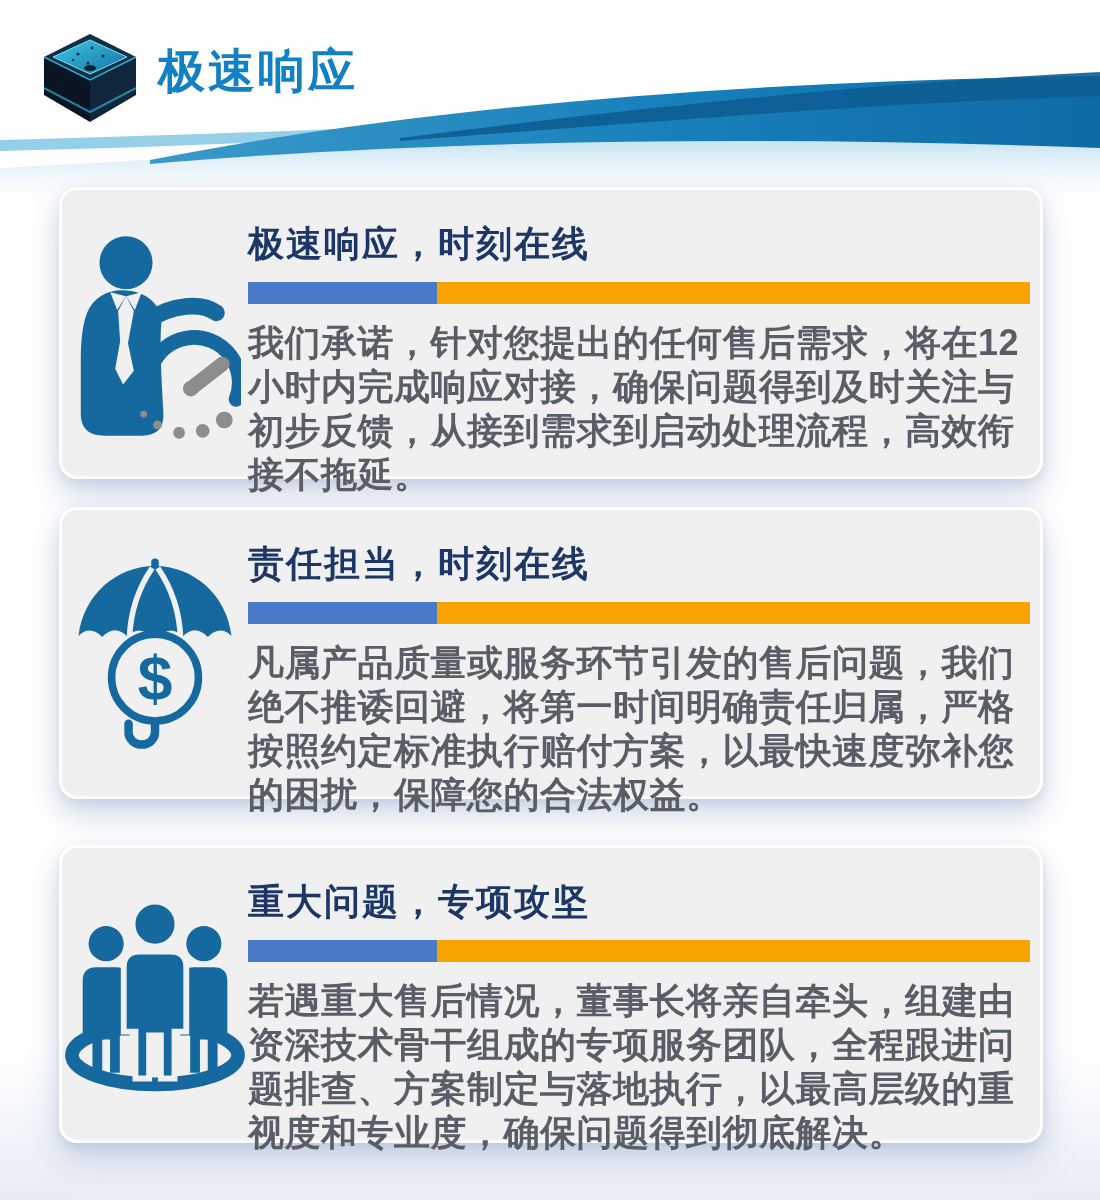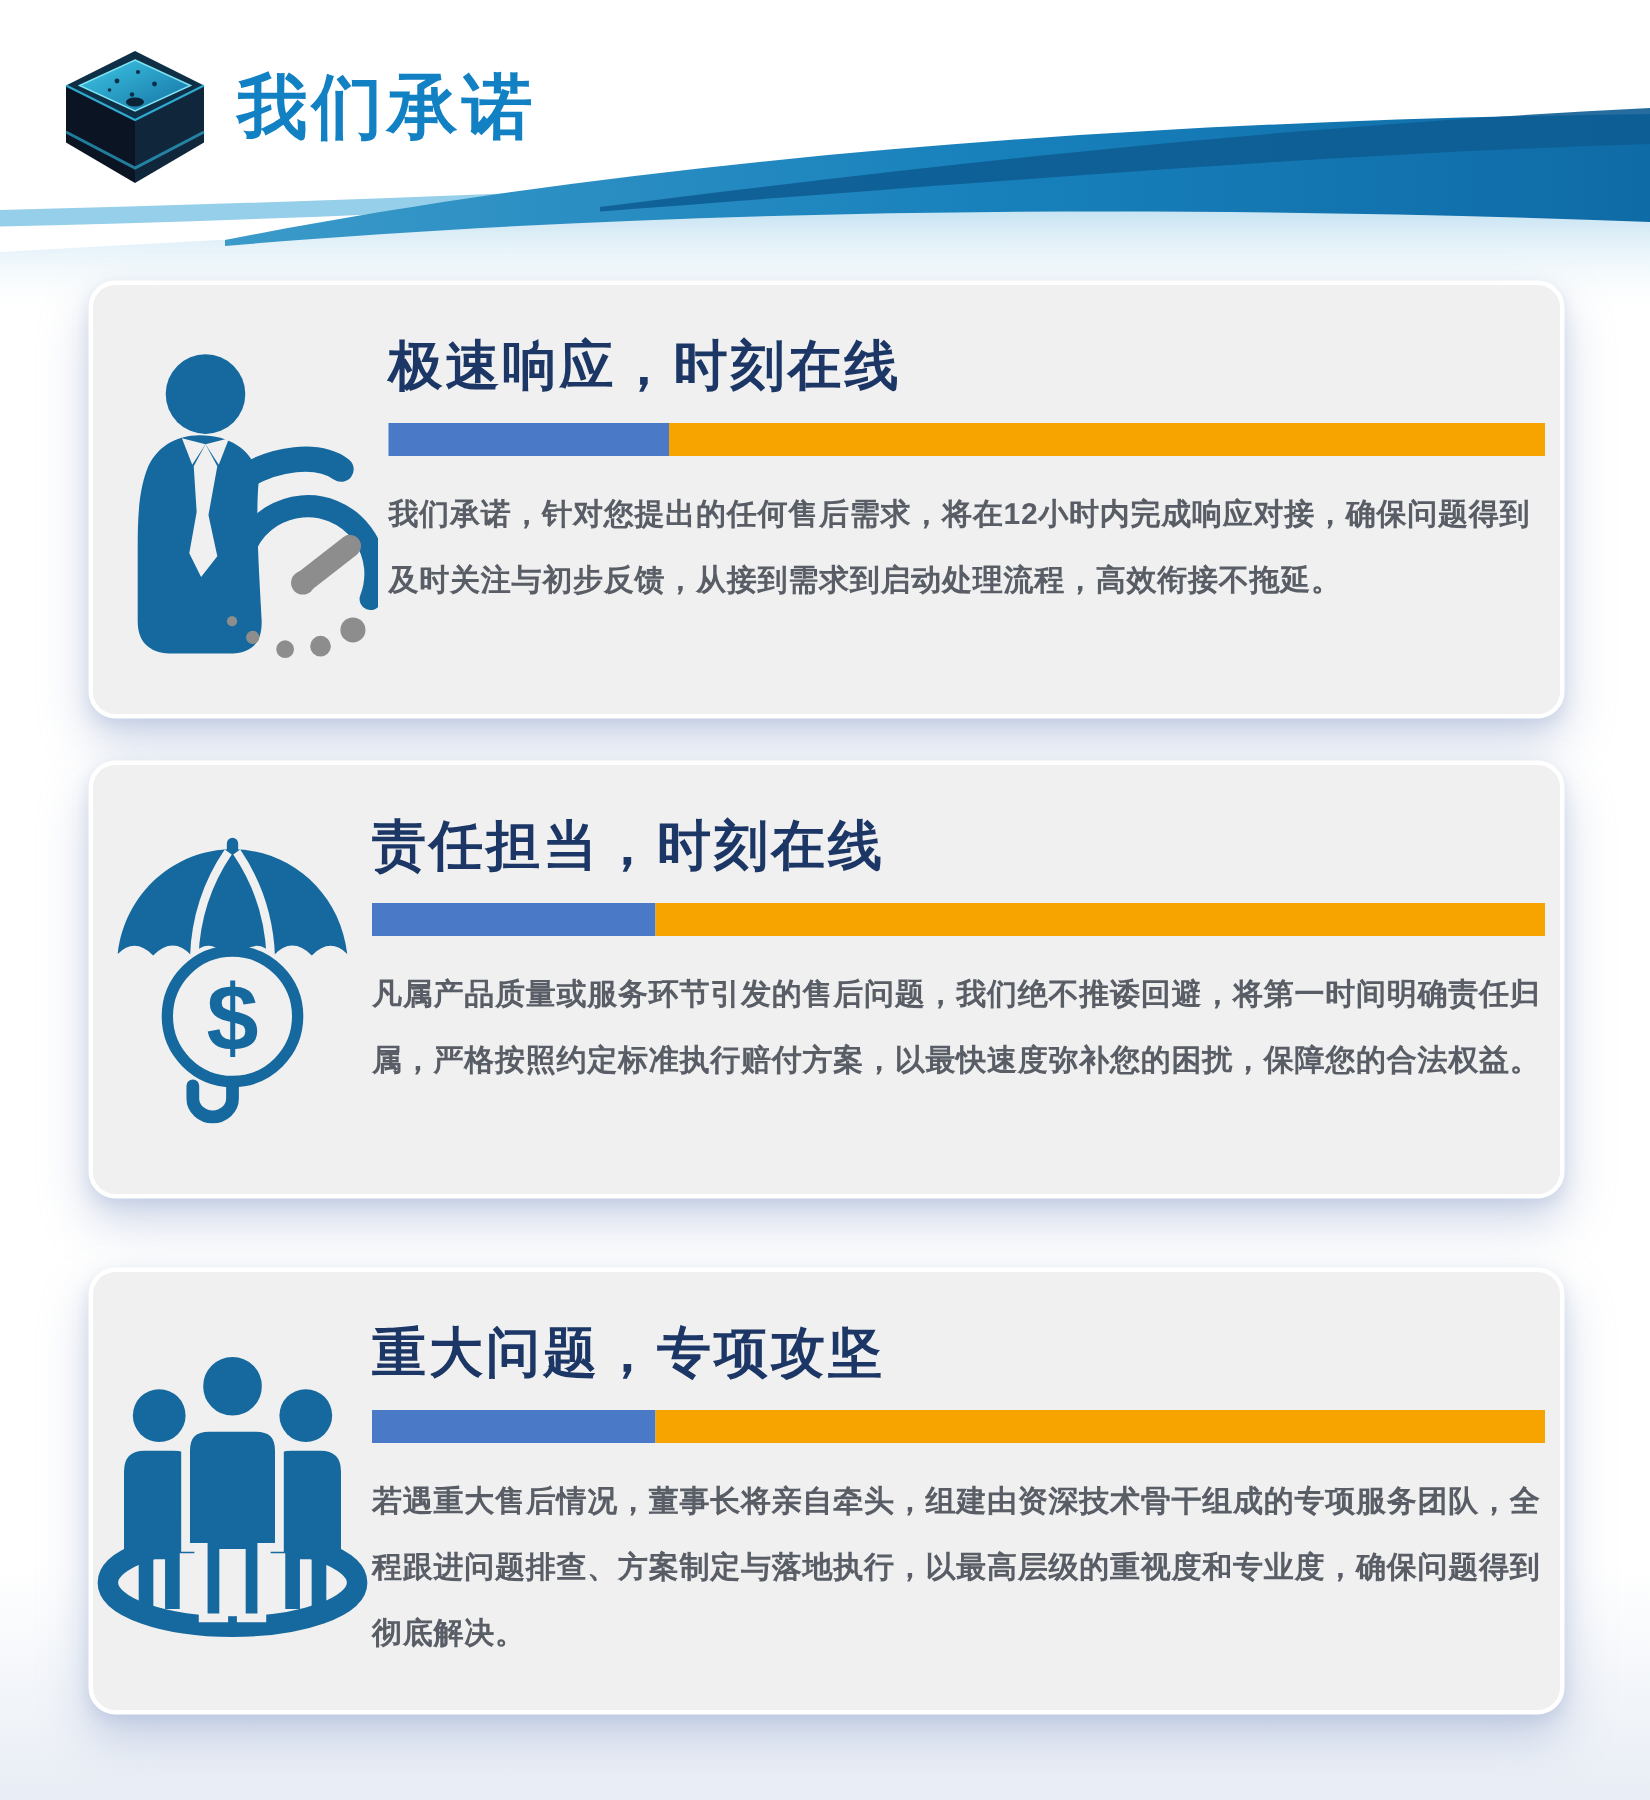--- a/index.html
+++ b/index.html
@@ -17,31 +17,31 @@
     position:absolute;top:40px;left:158px;margin:0;
     font-size:47px;font-weight:800;color:#1181c3;letter-spacing:3px;white-space:nowrap;
   }
   
   .card{
     position:absolute;left:59px;width:984px;box-sizing:border-box;
     background:#f0f0f0;border:3px solid #ffffff;border-radius:18px;
     box-shadow:0 16px 32px rgba(142,163,202,0.42),0 4px 10px rgba(142,163,202,0.25);
     display:flex;align-items:center;
   }
-  .card1{top:187px;height:292px;padding-left:11px;}
+  .card1{top:187px;height:292px;}
   .card2{top:507px;height:292px;}
   .card3{top:845px;height:298px;justify-content:flex-end;}
   .icon-col{flex:0 0 186px;display:flex;justify-content:center;align-items:center;}
   .content{flex:1;align-self:flex-start;padding:30px 10px 0 0;}
   .card-title{margin:0 0 13px 0;font-size:36px;font-weight:800;color:#1c3766;letter-spacing:2px;}
   .bar{display:flex;height:22px;width:100%;}
   .bar-blue{width:24.2%;background:#4a79c7;}
   .bar-orange{flex:1;background:#f8a400;}
   .card-body{
-    margin:17px 0 0 0;font-size:20px;line-height:44px;font-weight:bold;
+    margin:17px 0 0 0;font-size:36px;line-height:44px;font-weight:bold;
     color:#595e66;letter-spacing:0.5px;
   }
 </style>
 </head>
 <body>
 
 <div class="page">
 
   <header class="header">
     <svg class="swoosh" width="1100" height="215" viewBox="0 0 1100 215">
@@ -79,21 +79,21 @@
         <circle cx="48" cy="33" r="1.5" fill="#08304a"></circle>
         <circle cx="33" cy="30" r="1.2" fill="#08304a"></circle>
         <ellipse cx="50" cy="38" rx="6" ry="3" fill="#0b2334"></ellipse>
         <polygon points="4,27 50,50 50,92 4,65" fill="#0a1422"></polygon>
         <polygon points="96,27 50,50 50,92 96,65" fill="#10263a"></polygon>
         <polyline points="4,27 50,50 96,27" fill="none" stroke="#2fb6dd" stroke-width="1.5" opacity="0.9"></polyline>
         <polyline points="4,58 50,82 96,58" fill="none" stroke="#2fb6dd" stroke-width="2" opacity="0.65"></polyline>
       </svg>
     </div>
 
-    <h1 class="page-title">我们承诺</h1>
+    <h1 class="page-title">极速响应</h1>
   </header>
 
   <section class="card card1">
     <div class="icon-col">
       <svg width="172" height="212" viewBox="0 0 175 215">
         <circle cx="58" cy="36" r="27" fill="#16699f"></circle>
         <path d="M 54,64 C 38,64 24,72 18,88 C 13,102 12,118 12,140 L 12,190 C 12,206 22,212 36,212 L 74,212 C 90,212 97,204 96,188 C 94,150 92,120 94,96 C 94,80 80,64 54,64 Z" fill="#16699f"></path>
         <path d="M 80,95 C 105,78 135,76 150,87" stroke="#16699f" stroke-width="17" stroke-linecap="round" fill="none"></path>
         <path d="M 42,66 L 58,70 L 49,84 Z" fill="#f0f0f0"></path>
         <path d="M 74,66 L 58,70 L 67,84 Z" fill="#f0f0f0"></path>

